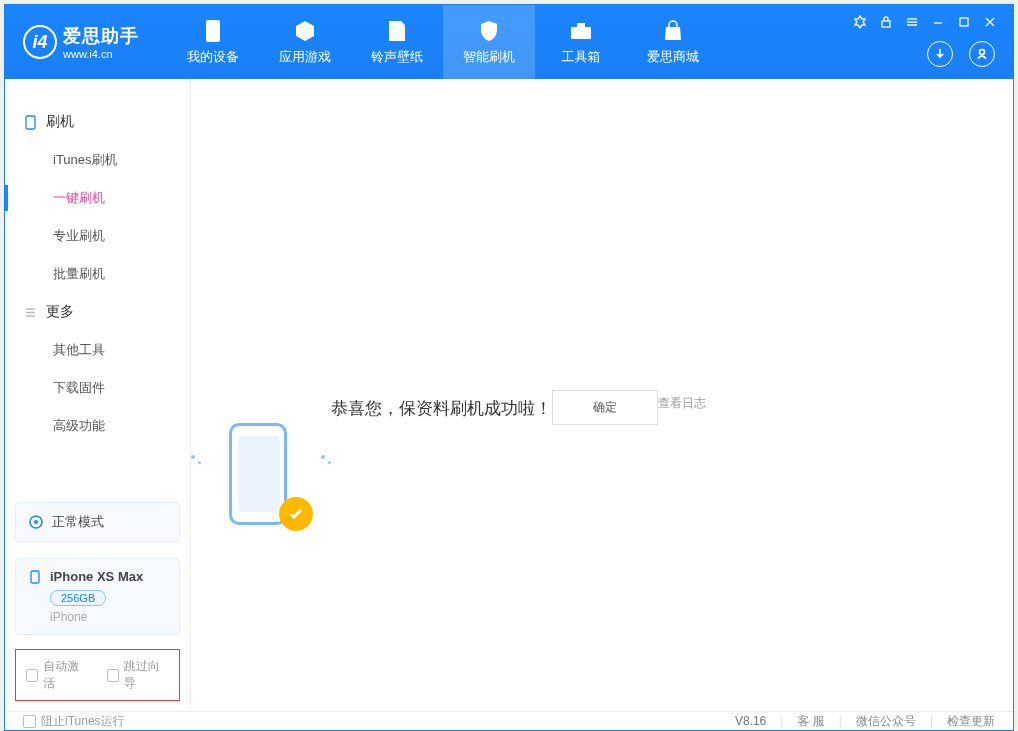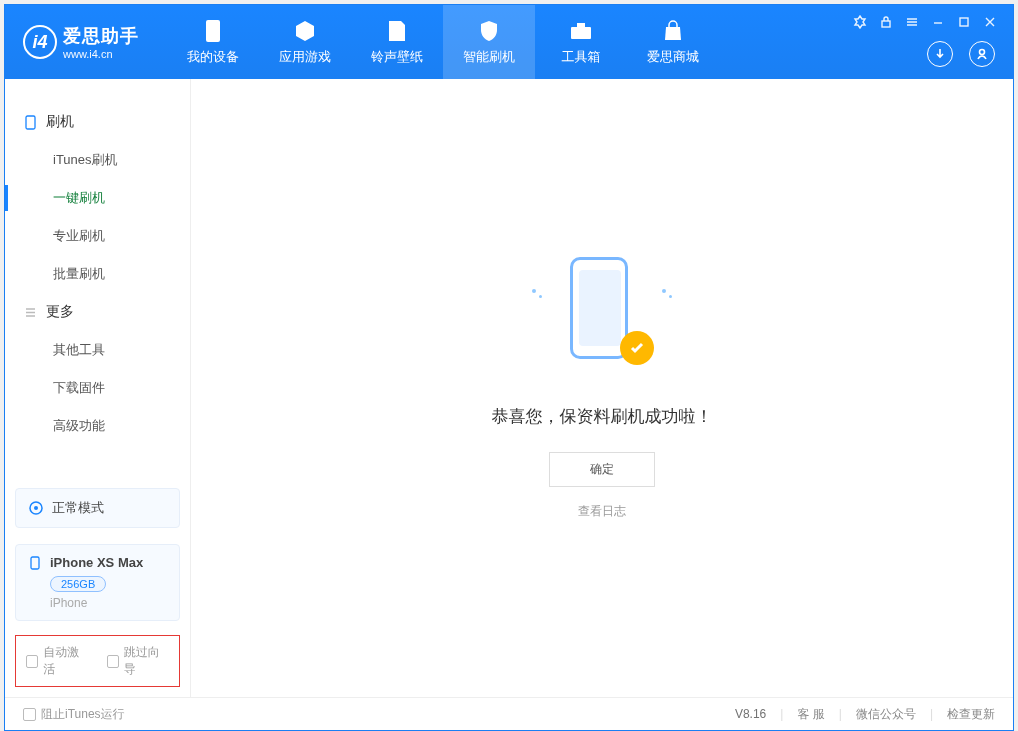--- a/index.html
+++ b/index.html
@@ -21,46 +21,46 @@
 .sys-row1 svg{stroke:#fff;fill:none;stroke-width:1.4}
 .sys-row2{display:flex;gap:16px;padding-right:18px;margin-top:10px}
 .cir{width:26px;height:26px;border:1.8px solid #fff;border-radius:50%;display:flex;align-items:center;justify-content:center}
 .cir svg{stroke:#fff;fill:none;stroke-width:1.6}
 .body{flex:1;display:flex;overflow:hidden}
 .sidebar{width:186px;border-right:1px solid #eee;display:flex;flex-direction:column;background:#fff}
 .side-nav{padding-top:24px;flex:1}
 .grp-hdr{display:flex;align-items:center;gap:8px;padding:10px 18px;font-size:14px;color:#333}
 .grp-hdr svg{width:15px;height:15px}
 .nav-item{padding:10px 10px 10px 48px;font-size:13px;color:#555;cursor:default}
-.nav-item.active{color:#15803d;position:relative}
+.nav-item.active{color:#ec4899;position:relative}
 .nav-item.active::before{content:"";position:absolute;left:0;top:6px;bottom:6px;width:3px;background:#1a85ff}
 .mode-box,.device-box{margin:8px 10px;border:1px solid #e6eef9;border-radius:4px;background:#f6faff;padding:10px 12px;font-size:13px;color:#444}
 .mode-box{display:flex;align-items:center;gap:8px}
 .device-box .drow{display:flex;align-items:center;gap:8px;font-weight:600}
 .device-box .cap{display:inline-block;margin-top:6px;margin-left:22px;padding:1px 10px;border:1px solid #8fc0ff;border-radius:10px;font-size:11px;color:#1a85ff;background:#edf5ff}
 .device-box .sub{margin-left:22px;color:#aaa;font-size:12px;padding-top:4px}
 .chk-row{border:1.5px solid #e53935;margin:6px 10px 10px;padding:8px 10px;display:flex;gap:18px}
 .chk{display:flex;align-items:center;gap:5px;font-size:12px;color:#999}
 .chk .box{width:13px;height:13px;border:1px solid #bbb;border-radius:2px}
-.main{flex:1;display:flex;flex-direction:column;align-items:center;justify-content:flex-start;background:#fff}
+.main{flex:1;display:flex;flex-direction:row;align-items:center;justify-content:flex-start;background:#fff}
 .illus{margin-top:170px;width:140px;height:130px;position:relative}
 .phone{position:absolute;left:38px;top:8px;width:58px;height:102px;border:3px solid #79b7ff;border-radius:10px;background:#fff}
 .phone::before{content:"";position:absolute;top:10px;left:6px;width:42px;height:76px;background:#eaf3ff;border-radius:4px}
 .check{position:absolute;right:18px;bottom:14px;width:34px;height:34px;background:#ffb800;border-radius:50%;display:flex;align-items:center;justify-content:center}
 .check svg{stroke:#fff;stroke-width:3;fill:none}
 .spk{position:absolute;width:10px;height:10px}
 .spk::before,.spk::after{content:"";position:absolute;background:#8fc8ff;border-radius:50%}
 .spk::before{width:4px;height:4px;left:0;top:0}
 .spk::after{width:3px;height:3px;left:7px;top:6px}
 .spk.l{left:0;top:40px}
 .spk.r{right:0;top:40px}
 .success-text{margin-top:26px;font-size:17px;color:#333}
 .btn-ok{margin-top:24px;border:1px solid #ddd;padding:8px 40px;font-size:12px;color:#555;background:#fff;cursor:default}
 .loglink{margin-top:16px;font-size:12px;color:#999}
-.statusbar{height:33px;border-top:1px solid #eee;display:flex;align-items:center;padding:0 18px;font-size:12px;color:#888}
+.statusbar{height:19px;border-top:1px solid #eee;display:flex;align-items:center;padding:0 18px;font-size:12px;color:#888}
 .statusbar .left{display:flex;align-items:center;gap:6px}
 .statusbar .right{margin-left:auto;display:flex;align-items:center;gap:14px}
 .statusbar .sep{color:#ddd}
 .ver{color:#737373}
 </style>
 </head>
 <body>
 
 <div class="window">
 

